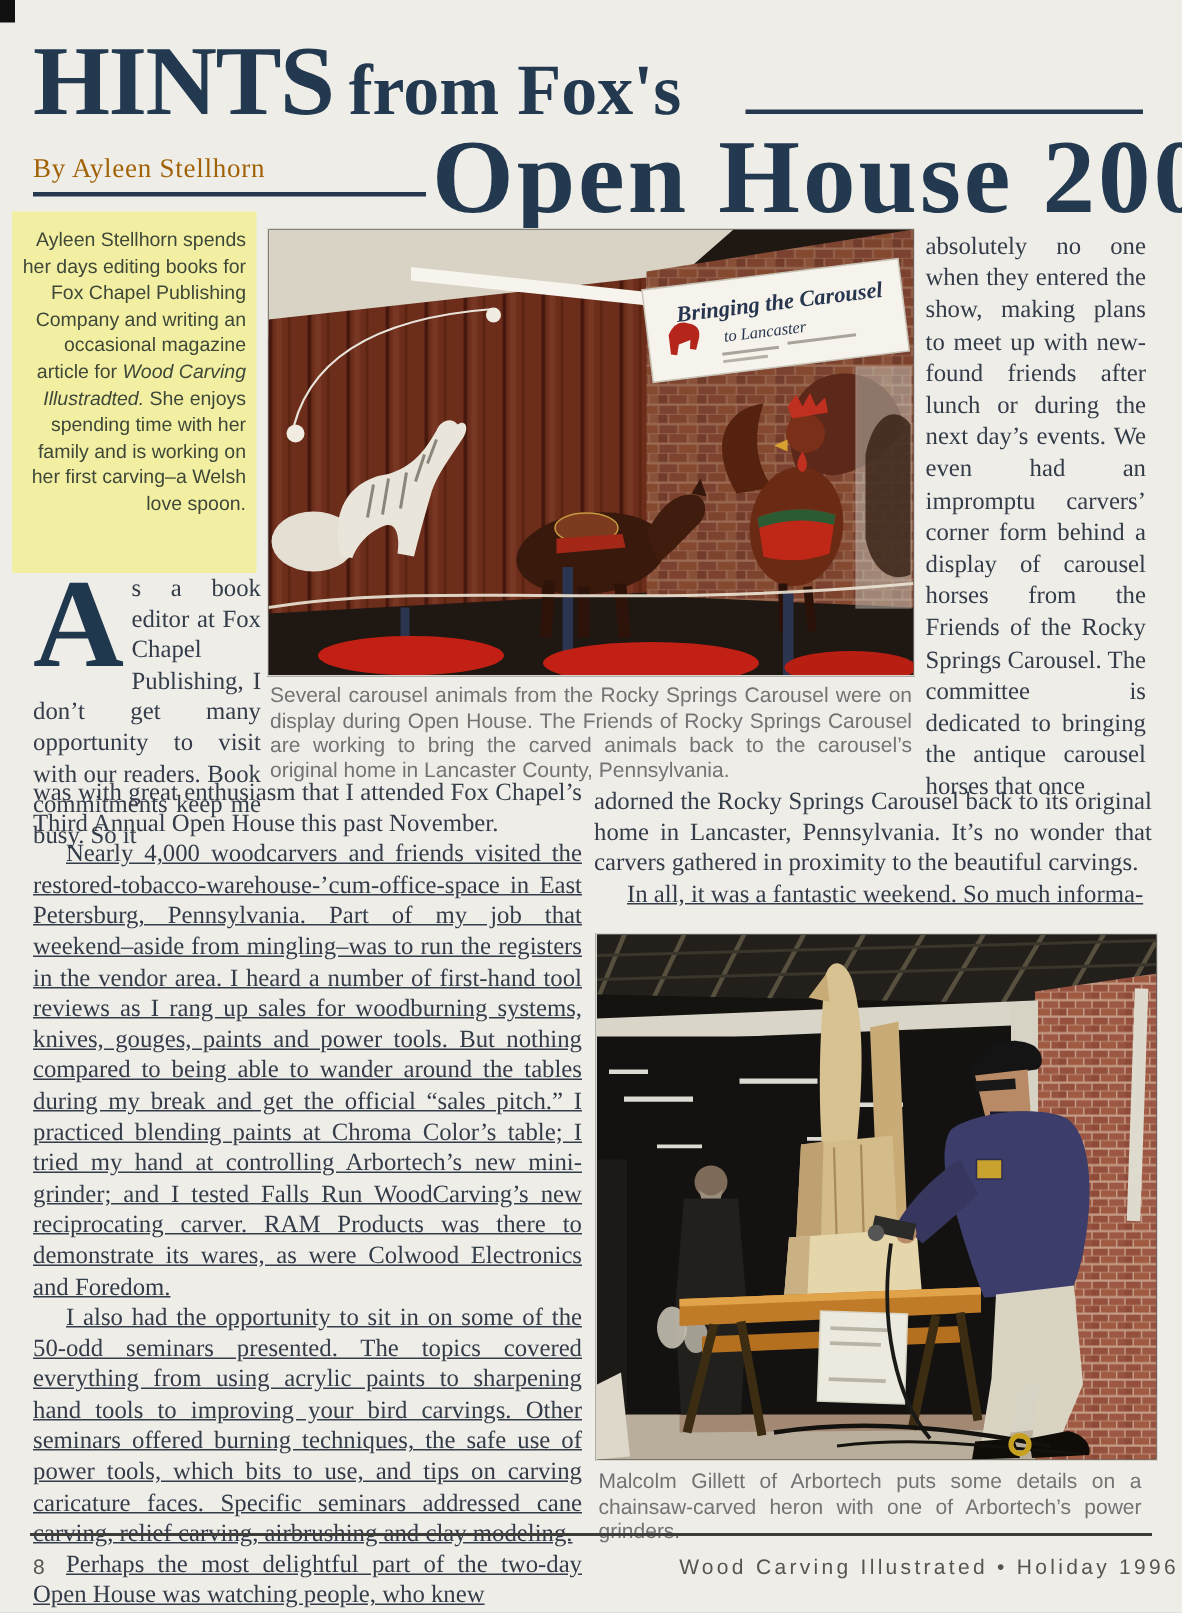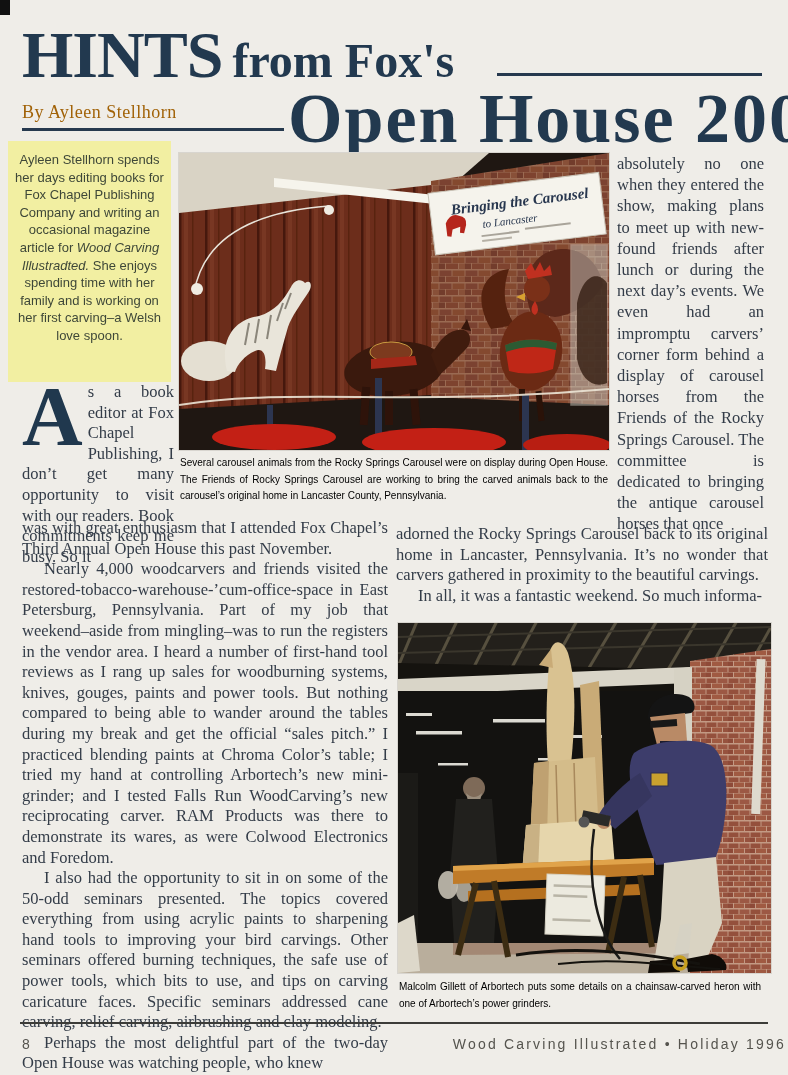--- a/index.html
+++ b/index.html
@@ -13,42 +13,42 @@
   .title-main{font-size:66px;font-weight:bold;letter-spacing:-1px;line-height:1;}
   .title-rest{font-size:48px;font-weight:600;letter-spacing:0;margin-left:10px;line-height:1;}
   .rule{background:#26394e;height:2.5px;}
   .byline{left:22px;top:102px;font-size:18px;color:#a16207;letter-spacing:.5px;}
   .title-row2{left:288px;top:84px;font-size:70px;font-weight:600;color:#22394f;
               letter-spacing:2px;line-height:1;white-space:nowrap;}
 
   
   .author-box{left:8px;top:141px;width:163px;height:241px;background:#f2efa2;
               font-family:"Liberation Sans",sans-serif;font-size:13px;line-height:17.6px;
-              color:#3e4738;text-align:center;padding:10px 7px;box-sizing:border-box;}
+              color:#3e4738;text-align:right;padding:10px 7px;box-sizing:border-box;}
 
   
   .intro-col{left:22px;top:382px;width:152px;font-size:16.5px;line-height:20.6px;
              text-align:justify;}
   .dropcap{float:left;font-size:84px;line-height:62px;font-weight:bold;color:#20384e;
            margin:4px 5px 0 0;}
   .right-col{left:617px;top:153px;width:147px;font-size:16.5px;line-height:21.2px;
              text-align:justify;}
   .main-left{left:22px;top:518px;width:366px;font-size:16.5px;line-height:20.6px;
              text-align:justify;}
   .main-right{left:396px;top:524px;width:372px;font-size:16.5px;line-height:20.6px;
               text-align:justify;}
   .main-left p,.main-right p{margin:0;}
-  .main-left p.indent,.main-right p.indent{text-indent:22px;}
+  .main-left p.indent,.main-right p.indent{text-indent:22px;text-decoration:underline;}
 
   
   .photo{border:1px solid #d8d5cf;background:#222;}
   .photo-top{left:178px;top:152px;width:430px;height:297px;}
   .photo-bottom{left:397px;top:622px;width:373px;height:350px;}
-  .caption{font-family:"Liberation Sans",sans-serif;font-size:10px;line-height:16.5px;
-           color:#000000;text-align:justify;}
+  .caption{font-family:"Liberation Sans",sans-serif;font-size:14px;line-height:16.5px;
+           color:#737373;text-align:justify;}
   .caption-top{left:180px;top:455px;width:428px;}
   .caption-bottom{left:399px;top:979px;width:362px;}
 
   
   .footer-rule{left:20px;top:1022px;width:748px;height:2px;background:#3c3c38;}
   .page-num{left:22px;top:1036px;font-family:"Liberation Sans",sans-serif;font-size:14px;color:#55544e;}
   .footer-right{right:22px;top:1036px;font-family:"Liberation Sans",sans-serif;font-size:14px;
                 letter-spacing:2.2px;color:#55544e;}
   svg{display:block;}
 </style>

